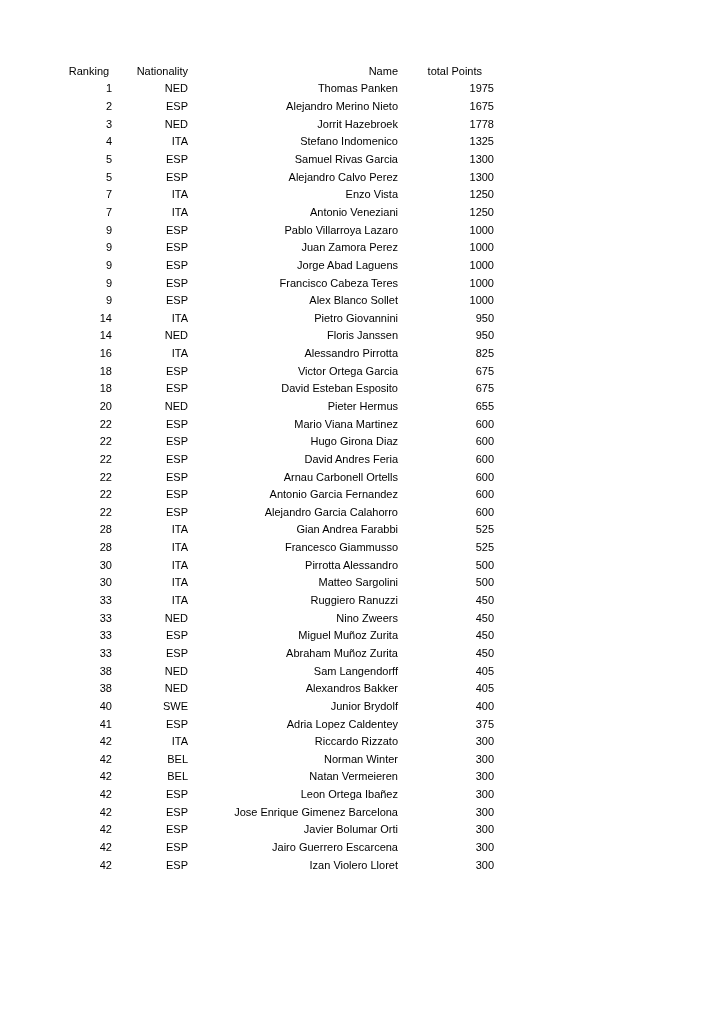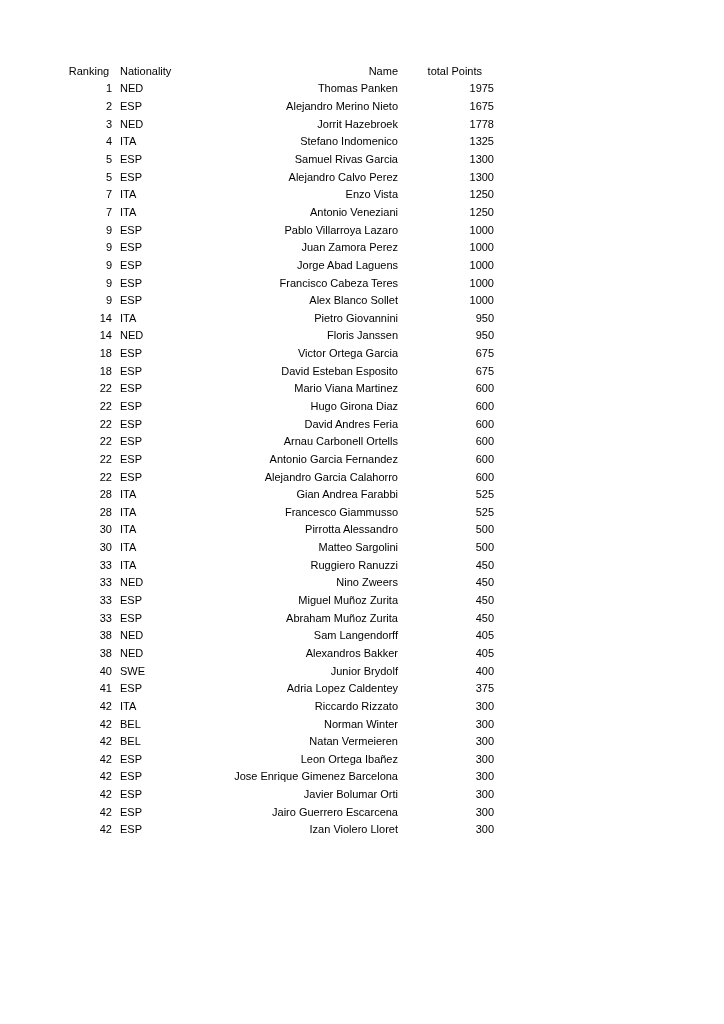--- a/index.html
+++ b/index.html
@@ -25,21 +25,21 @@
     th, td {
       padding: 0;
       height: 17.65px;
       font-weight: 400;
       white-space: nowrap;
       vertical-align: middle;
     }
     th { text-align: left; }
     .col-0 { width: 46px;  text-align: right; }
     th.col-0 { text-align: center; margin-top: 11px; }
-    .col-1 { width: 68px;  padding-left: 8px; text-align: left; }
+    .col-1 { width: 68px;  padding-left: 8px; text-align: right; }
     .col-2 { width: 202px; padding-left: 8px; text-align: right; }
     .col-3 { width: 84px;  text-align: right; }
     th.col-3 { padding-right: 12px; margin-top: 16px; }
   </style>
 </head>
 <body>
 
 <div class="sheet">
   <table>
     <thead>
@@ -135,30 +135,42 @@
           <td class="col-2">Pietro Giovannini</td>
           <td class="col-3">950</td>
         </tr>
         <tr>
           <td class="col-0">14</td>
           <td class="col-1">NED</td>
           <td class="col-2">Floris Janssen</td>
           <td class="col-3">950</td>
         </tr>
         <tr>
+          <td class="col-0">16</td>
+          <td class="col-1">ITA</td>
+          <td class="col-2">Alessandro Pirrotta</td>
+          <td class="col-3">825</td>
+        </tr>
+        <tr>
           <td class="col-0">18</td>
           <td class="col-1">ESP</td>
           <td class="col-2">Victor Ortega Garcia</td>
           <td class="col-3">675</td>
         </tr>
         <tr>
           <td class="col-0">18</td>
           <td class="col-1">ESP</td>
           <td class="col-2">David Esteban Esposito</td>
           <td class="col-3">675</td>
+        </tr>
+        <tr>
+          <td class="col-0">20</td>
+          <td class="col-1">NED</td>
+          <td class="col-2">Pieter Hermus</td>
+          <td class="col-3">655</td>
         </tr>
         <tr>
           <td class="col-0">22</td>
           <td class="col-1">ESP</td>
           <td class="col-2">Mario Viana Martinez</td>
           <td class="col-3">600</td>
         </tr>
         <tr>
           <td class="col-0">22</td>
           <td class="col-1">ESP</td>

